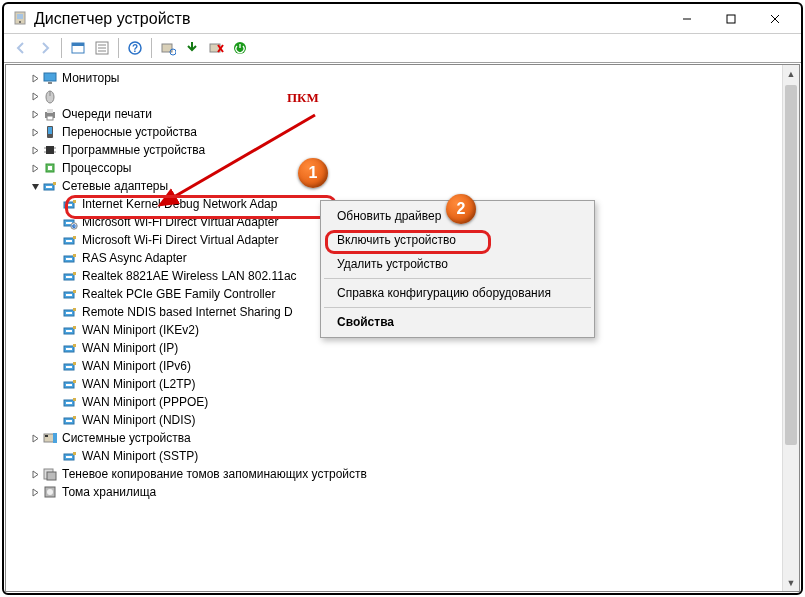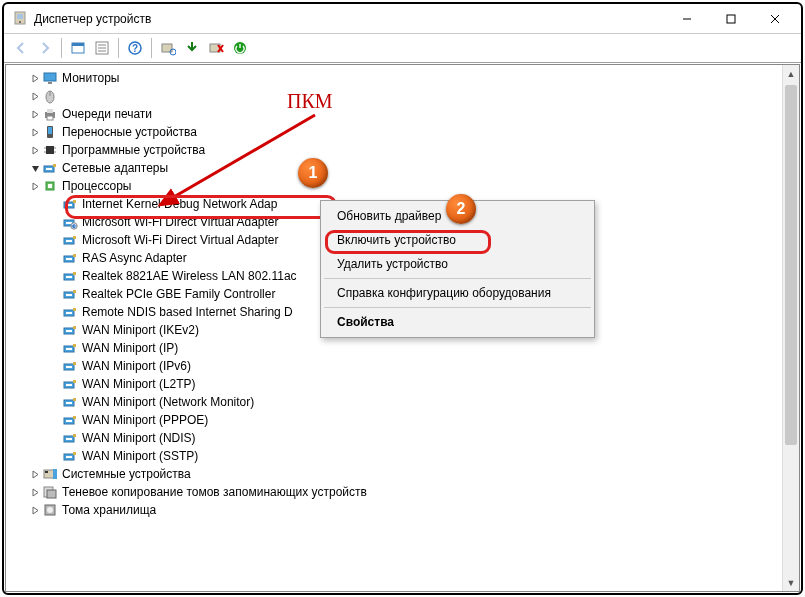--- a/index.html
+++ b/index.html
@@ -3,21 +3,21 @@
 <meta charset="utf-8">
 <style>
 * { box-sizing: border-box; font-family: "Segoe UI", Tahoma, sans-serif; }
 body { margin: 0; background: #fff; width: 805px; height: 597px; overflow: hidden; position: relative; }
 
 .window { border: 2px solid #000; border-radius: 6px; width: 801px; height: 593px; margin: 2px; display: flex; flex-direction: column; background: #fff; }
 
 
 .titlebar { display: flex; align-items: center; height: 30px; padding: 0 4px; border-bottom: 1px solid #ccc; }
 .titlebar .app-icon { width: 16px; height: 16px; margin: 0 6px 0 4px; }
-.titlebar .title { font-size: 12px; flex: 1; }
+.titlebar .title { font-size: 16px; flex: 1; }
 .titlebar .winbtn { width: 44px; height: 28px; display: flex; align-items: center; justify-content: center; }
 .titlebar .winbtn svg { width: 10px; height: 10px; }
 
 
 .menubar { display: flex; padding: 2px 6px; font-size: 12px; gap: 10px; border-bottom: 1px solid #ddd; }
 .menubar .menuitem { padding: 2px 6px; }
 
 
 .toolbar { display: flex; align-items: center; gap: 2px; padding: 3px 6px; border-bottom: 1px solid #a0a0a0; }
 .toolbar .sep { width: 1px; height: 20px; background: #bbb; margin: 0 3px; }
@@ -30,21 +30,21 @@
 .row { display: flex; align-items: center; white-space: nowrap; height: 18px; }
 .ind { display: inline-block; }
 .expander { width: 14px; height: 14px; display: inline-flex; align-items: center; justify-content: center; color: #666; font-size: 11px; }
 .expander.spacer { visibility: hidden; }
 .dev-icon { width: 16px; height: 16px; margin-right: 4px; flex-shrink: 0; }
 .label { }
 
 .highlight-box { border: 3px solid #e02020; border-radius: 10px; position: absolute; pointer-events: none; }
 .highlight-row { position: absolute; left: 65px; top: 195px; width: 272px; height: 24px; }
 
-.annot-text { position: absolute; color: #c00000; font-family: Georgia, serif; font-size: 20px; font-weight: normal; }
+.annot-text { position: absolute; color: #c00000; font-family: Georgia, serif; font-size: 13px; font-weight: bold; }
 .annot-pkM { left: 287px; top: 90px; }
 
 .marker { position: absolute; width: 30px; height: 30px; border-radius: 50%; background: radial-gradient(circle at 35% 30%, #ff8a3a, #d64a00); box-shadow: inset -2px -2px 4px rgba(0,0,0,0.3), 0 1px 3px rgba(0,0,0,0.5); color: #fff; font-weight: bold; font-size: 16px; display: flex; align-items: center; justify-content: center; }
 .marker-1 { left: 298px; top: 158px; }
 .marker-2 { left: 446px; top: 194px; }
 
 .arrow { position: absolute; pointer-events: none; }
 
 
 .ctxmenu { position: absolute; left: 320px; top: 200px; width: 275px; background: #f2f2f2; border: 1px solid #a0a0a0; box-shadow: 2px 3px 6px rgba(0,0,0,0.25); font-size: 12px; padding: 3px 2px; }
@@ -218,42 +218,42 @@
               <line x1="2" y1="10" x2="4" y2="10" stroke="#888"></line>
               <line x1="12" y1="6" x2="14" y2="6" stroke="#888"></line>
               <line x1="12" y1="10" x2="14" y2="10" stroke="#888"></line>
             </svg></span>
           <span class="label">Программные устройства</span>
   </div>
         <div class="row">
     <span class="ind" style="width:20px"></span>
           <span class="expander">
             <svg width="9" height="9" viewBox="0 0 9 9">
-              <path d="M1 2 L8 2 L4.5 8 Z" fill="#333"></path>
-            </svg>
-          </span>
-          <span class="dev-icon"><svg viewBox="0 0 16 16">
-              <rect x="2" y="6" width="10" height="6" fill="#4aa3df" stroke="#2a72a8"></rect>
-              <rect x="4" y="8" width="6" height="2" fill="#fff"></rect>
-              <rect x="11" y="4" width="3" height="3" fill="#d7b24a"></rect>
-            </svg></span>
-          <span class="label">Сетевые адаптеры</span>
-  </div>
-        <div class="row">
-    <span class="ind" style="width:20px"></span>
-          <span class="expander">
-            <svg width="9" height="9" viewBox="0 0 9 9">
               <path d="M2 1 L7 4.5 L2 8 Z" fill="none" stroke="#666"></path>
             </svg>
           </span>
           <span class="dev-icon"><svg viewBox="0 0 16 16">
               <rect x="4" y="4" width="8" height="8" fill="#6b6" stroke="#393"></rect>
               <rect x="6" y="6" width="4" height="4" fill="#fff"></rect>
             </svg></span>
           <span class="label">Процессоры</span>
+  </div>
+        <div class="row">
+    <span class="ind" style="width:20px"></span>
+          <span class="expander">
+            <svg width="9" height="9" viewBox="0 0 9 9">
+              <path d="M1 2 L8 2 L4.5 8 Z" fill="#333"></path>
+            </svg>
+          </span>
+          <span class="dev-icon"><svg viewBox="0 0 16 16">
+              <rect x="2" y="6" width="10" height="6" fill="#4aa3df" stroke="#2a72a8"></rect>
+              <rect x="4" y="8" width="6" height="2" fill="#fff"></rect>
+              <rect x="11" y="4" width="3" height="3" fill="#d7b24a"></rect>
+            </svg></span>
+          <span class="label">Сетевые адаптеры</span>
   </div>
         <div class="row">
     <span class="ind" style="width:40px"></span>
           <span class="expander spacer"></span>
           <span class="dev-icon"><svg viewBox="0 0 16 16">
               <rect x="2" y="6" width="10" height="6" fill="#4aa3df" stroke="#2a72a8"></rect>
               <rect x="4" y="8" width="6" height="2" fill="#fff"></rect>
               <rect x="11" y="4" width="3" height="3" fill="#d7b24a"></rect>
             </svg></span>
           <span class="label">Internet Kernel Debug Network Adap</span>
@@ -361,65 +361,55 @@
           <span class="label">WAN Miniport (L2TP)</span>
   </div>
         <div class="row">
     <span class="ind" style="width:40px"></span>
           <span class="expander spacer"></span>
           <span class="dev-icon"><svg viewBox="0 0 16 16">
               <rect x="2" y="6" width="10" height="6" fill="#4aa3df" stroke="#2a72a8"></rect>
               <rect x="4" y="8" width="6" height="2" fill="#fff"></rect>
               <rect x="11" y="4" width="3" height="3" fill="#d7b24a"></rect>
             </svg></span>
-          <span class="label">WAN Miniport (Network Monitor)</span>
-  </div>
-        <div class="row">
-    <span class="ind" style="width:40px"></span>
-          <span class="expander spacer"></span>
-          <span class="dev-icon"><svg viewBox="0 0 16 16">
-              <rect x="2" y="6" width="10" height="6" fill="#4aa3df" stroke="#2a72a8"></rect>
-              <rect x="4" y="8" width="6" height="2" fill="#fff"></rect>
-              <rect x="11" y="4" width="3" height="3" fill="#d7b24a"></rect>
-            </svg></span>
           <span class="label">WAN Miniport (PPPOE)</span>
   </div>
         <div class="row">
     <span class="ind" style="width:40px"></span>
           <span class="expander spacer"></span>
           <span class="dev-icon"><svg viewBox="0 0 16 16">
               <rect x="2" y="6" width="10" height="6" fill="#4aa3df" stroke="#2a72a8"></rect>
               <rect x="4" y="8" width="6" height="2" fill="#fff"></rect>
               <rect x="11" y="4" width="3" height="3" fill="#d7b24a"></rect>
             </svg></span>
           <span class="label">WAN Miniport (NDIS)</span>
-  </div>
-        <div class="row">
-    <span class="ind" style="width:40px"></span>
-          <span class="expander spacer"></span>
-          <span class="dev-icon"><svg viewBox="0 0 16 16">
-              <rect x="2" y="6" width="10" height="6" fill="#4aa3df" stroke="#2a72a8"></rect>
-              <rect x="4" y="8" width="6" height="2" fill="#fff"></rect>
-              <rect x="11" y="4" width="3" height="3" fill="#d7b24a"></rect>
-            </svg></span>
-          <span class="label">WAN Miniport (SSTP)</span>
   </div>
         <div class="row">
     <span class="ind" style="width:20px"></span>
           <span class="expander">
             <svg width="9" height="9" viewBox="0 0 9 9">
               <path d="M2 1 L7 4.5 L2 8 Z" fill="none" stroke="#666"></path>
             </svg>
           </span>
           <span class="dev-icon"><svg viewBox="0 0 16 16">
               <rect x="2" y="4" width="10" height="8" fill="#d9d0b8" stroke="#888"></rect>
               <rect x="3" y="5" width="3" height="2" fill="#333"></rect>
               <rect x="11" y="3" width="4" height="10" fill="#4aa3df"></rect>
             </svg></span>
           <span class="label">Системные устройства</span>
+  </div>
+        <div class="row">
+    <span class="ind" style="width:40px"></span>
+          <span class="expander spacer"></span>
+          <span class="dev-icon"><svg viewBox="0 0 16 16">
+              <rect x="2" y="6" width="10" height="6" fill="#4aa3df" stroke="#2a72a8"></rect>
+              <rect x="4" y="8" width="6" height="2" fill="#fff"></rect>
+              <rect x="11" y="4" width="3" height="3" fill="#d7b24a"></rect>
+            </svg></span>
+          <span class="label">WAN Miniport (SSTP)</span>
   </div>
         <div class="row">
     <span class="ind" style="width:20px"></span>
           <span class="expander">
             <svg width="9" height="9" viewBox="0 0 9 9">
               <path d="M2 1 L7 4.5 L2 8 Z" fill="none" stroke="#666"></path>
             </svg>
           </span>
           <span class="dev-icon"><svg viewBox="0 0 16 16">
               <rect x="2" y="3" width="9" height="10" fill="#ddd" stroke="#888"></rect>

